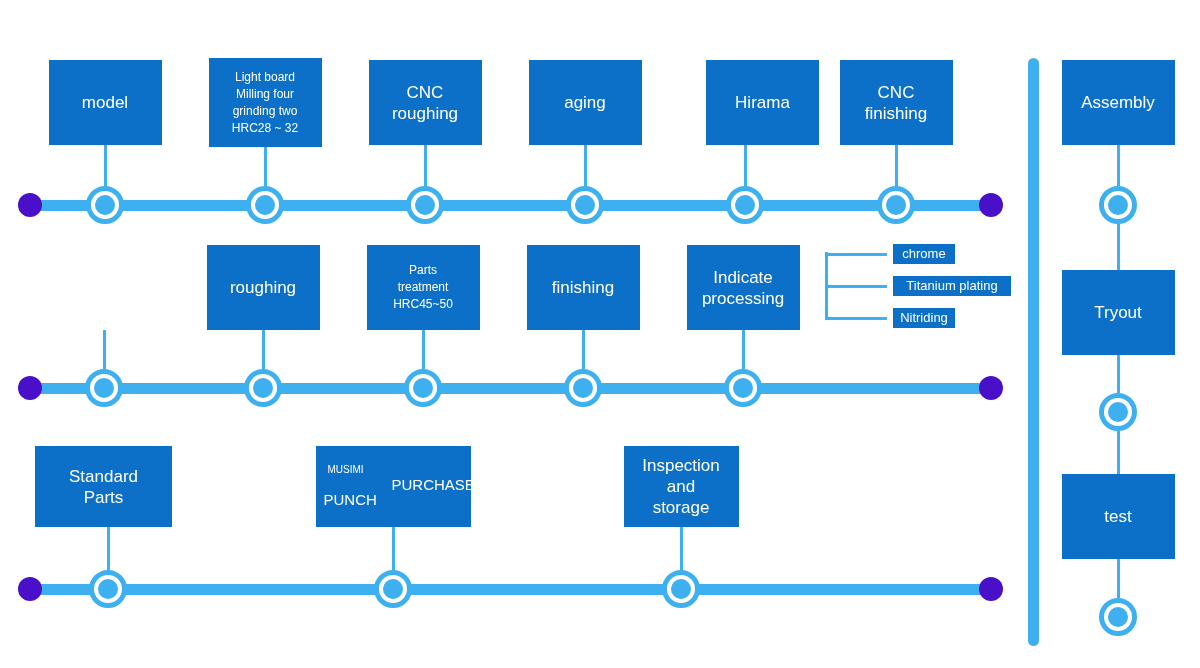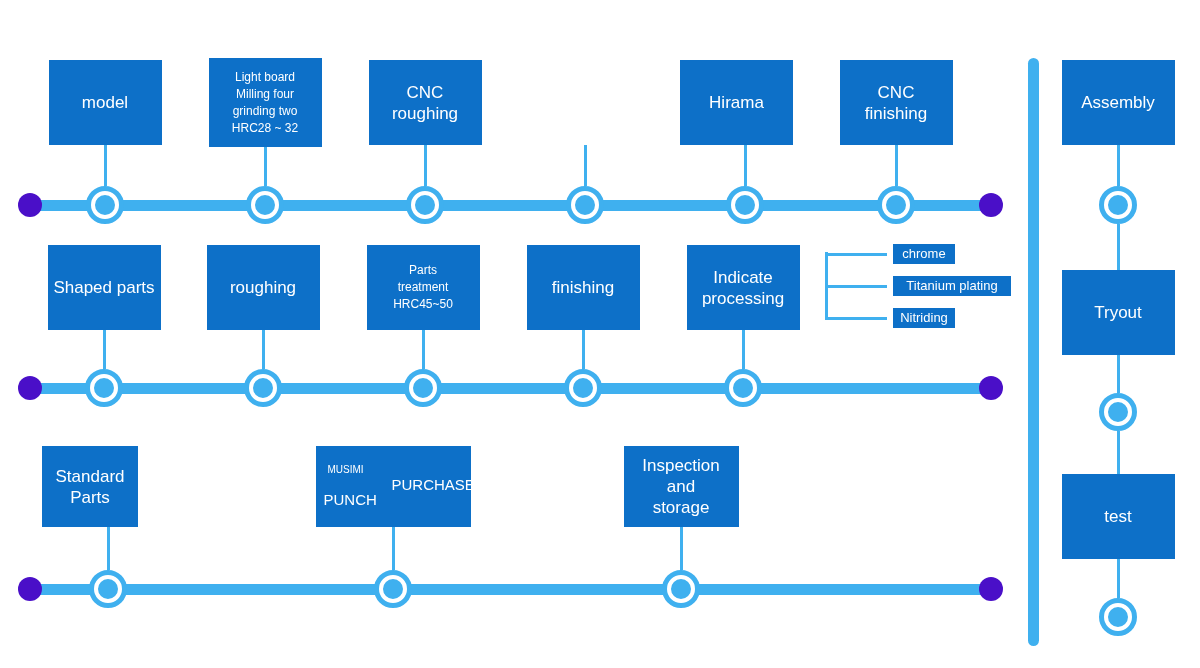--- a/index.html
+++ b/index.html
@@ -157,38 +157,38 @@
     <div class="box small" style="left: 208.5px; top: 58px; width: 113px; height: 89px;">
       <div><span>Light board</span><br><span>Milling four</span><br><span>grinding two</span><br><span>HRC28 ~ 32</span></div>
     </div>
     <div class="stem" style="left: 263.5px; top: 147px; height: 39px;"></div>
     <div class="node" style="left: 246px; top: 186px;"></div>
     <div class="box big" style="left: 368.5px; top: 60px; width: 113px; height: 85px;">
       <div><span>CNC</span><br><span>roughing</span></div>
     </div>
     <div class="stem" style="left: 423.5px; top: 145px; height: 41px;"></div>
     <div class="node" style="left: 406px; top: 186px;"></div>
+    <div class="box big" style="left: 528.5px; top: 60px; width: 113px; height: 85px;">
+      <div><span>aging</span></div>
+    </div>
     <div class="stem" style="left: 583.5px; top: 145px; height: 41px;"></div>
     <div class="node" style="left: 566px; top: 186px;"></div>
-    <div class="box big" style="left: 680px; top: 60px; width: 113px; height: 85px;">
+    <div class="box big" style="left: 706px; top: 60px; width: 113px; height: 85px;">
       <div><span>Hirama</span></div>
     </div>
     <div class="stem" style="left: 743.5px; top: 145px; height: 41px;"></div>
     <div class="node" style="left: 726px; top: 186px;"></div>
     <div class="box big" style="left: 839.5px; top: 60px; width: 113px; height: 85px;">
       <div><span>CNC</span><br><span>finishing</span></div>
     </div>
     <div class="stem" style="left: 894.5px; top: 145px; height: 41px;"></div>
     <div class="node" style="left: 877px; top: 186px;"></div>
     <div class="rail" style="left: 30px; top: 383px; width: 962px;"></div>
     <div class="endpoint" style="left: 18px; top: 376px;"></div>
     <div class="endpoint" style="left: 979px; top: 376px;"></div>
-    <div class="box big" style="left: 47.5px; top: 245px; width: 113px; height: 85px;">
-      <div><span>Shaped parts</span></div>
-    </div>
     <div class="stem" style="left: 102.5px; top: 330px; height: 39px;"></div>
     <div class="node" style="left: 85px; top: 369px;"></div>
     <div class="box big" style="left: 206.5px; top: 245px; width: 113px; height: 85px;">
       <div><span>roughing</span></div>
     </div>
     <div class="stem" style="left: 261.5px; top: 330px; height: 39px;"></div>
     <div class="node" style="left: 244px; top: 369px;"></div>
     <div class="box small" style="left: 366.5px; top: 245px; width: 113px; height: 85px;">
       <div><span>Parts</span><br><span>treatment</span><br><span>HRC45~50</span></div>
     </div>
@@ -213,21 +213,21 @@
     <div class="chip" style="left: 893px; top: 276px; width: 118px;">
       <span>Titanium plating</span>
     </div>
     <div class="bracket-arm" style="left: 825px; top: 317px; width: 62px;"></div>
     <div class="chip" style="left: 893px; top: 308px; width: 62px;">
       <span>Nitriding</span>
     </div>
     <div class="rail" style="left: 30px; top: 584px; width: 962px;"></div>
     <div class="endpoint" style="left: 18px; top: 577px;"></div>
     <div class="endpoint" style="left: 979px; top: 577px;"></div>
-    <div class="box big" style="left: 42px; top: 446px; width: 96px; height: 81px;">
+    <div class="box big" style="left: 35px; top: 446px; width: 137px; height: 81px;">
       <div><span>Standard</span><br><span>Parts</span></div>
     </div>
     <div class="stem" style="left: 106.5px; top: 527px; height: 43px;"></div>
     <div class="node" style="left: 89px; top: 570px;"></div>
     <div class="box musimi" style="left: 315.5px; top: 446px; width: 155px; height: 81px;">
       <span class="m1">MUSIMI</span>
       <span class="m2">PUNCH</span>
       <span class="m3">PURCHASE</span>
     </div>
     <div class="stem" style="left: 391.5px; top: 527px; height: 43px;"></div>

